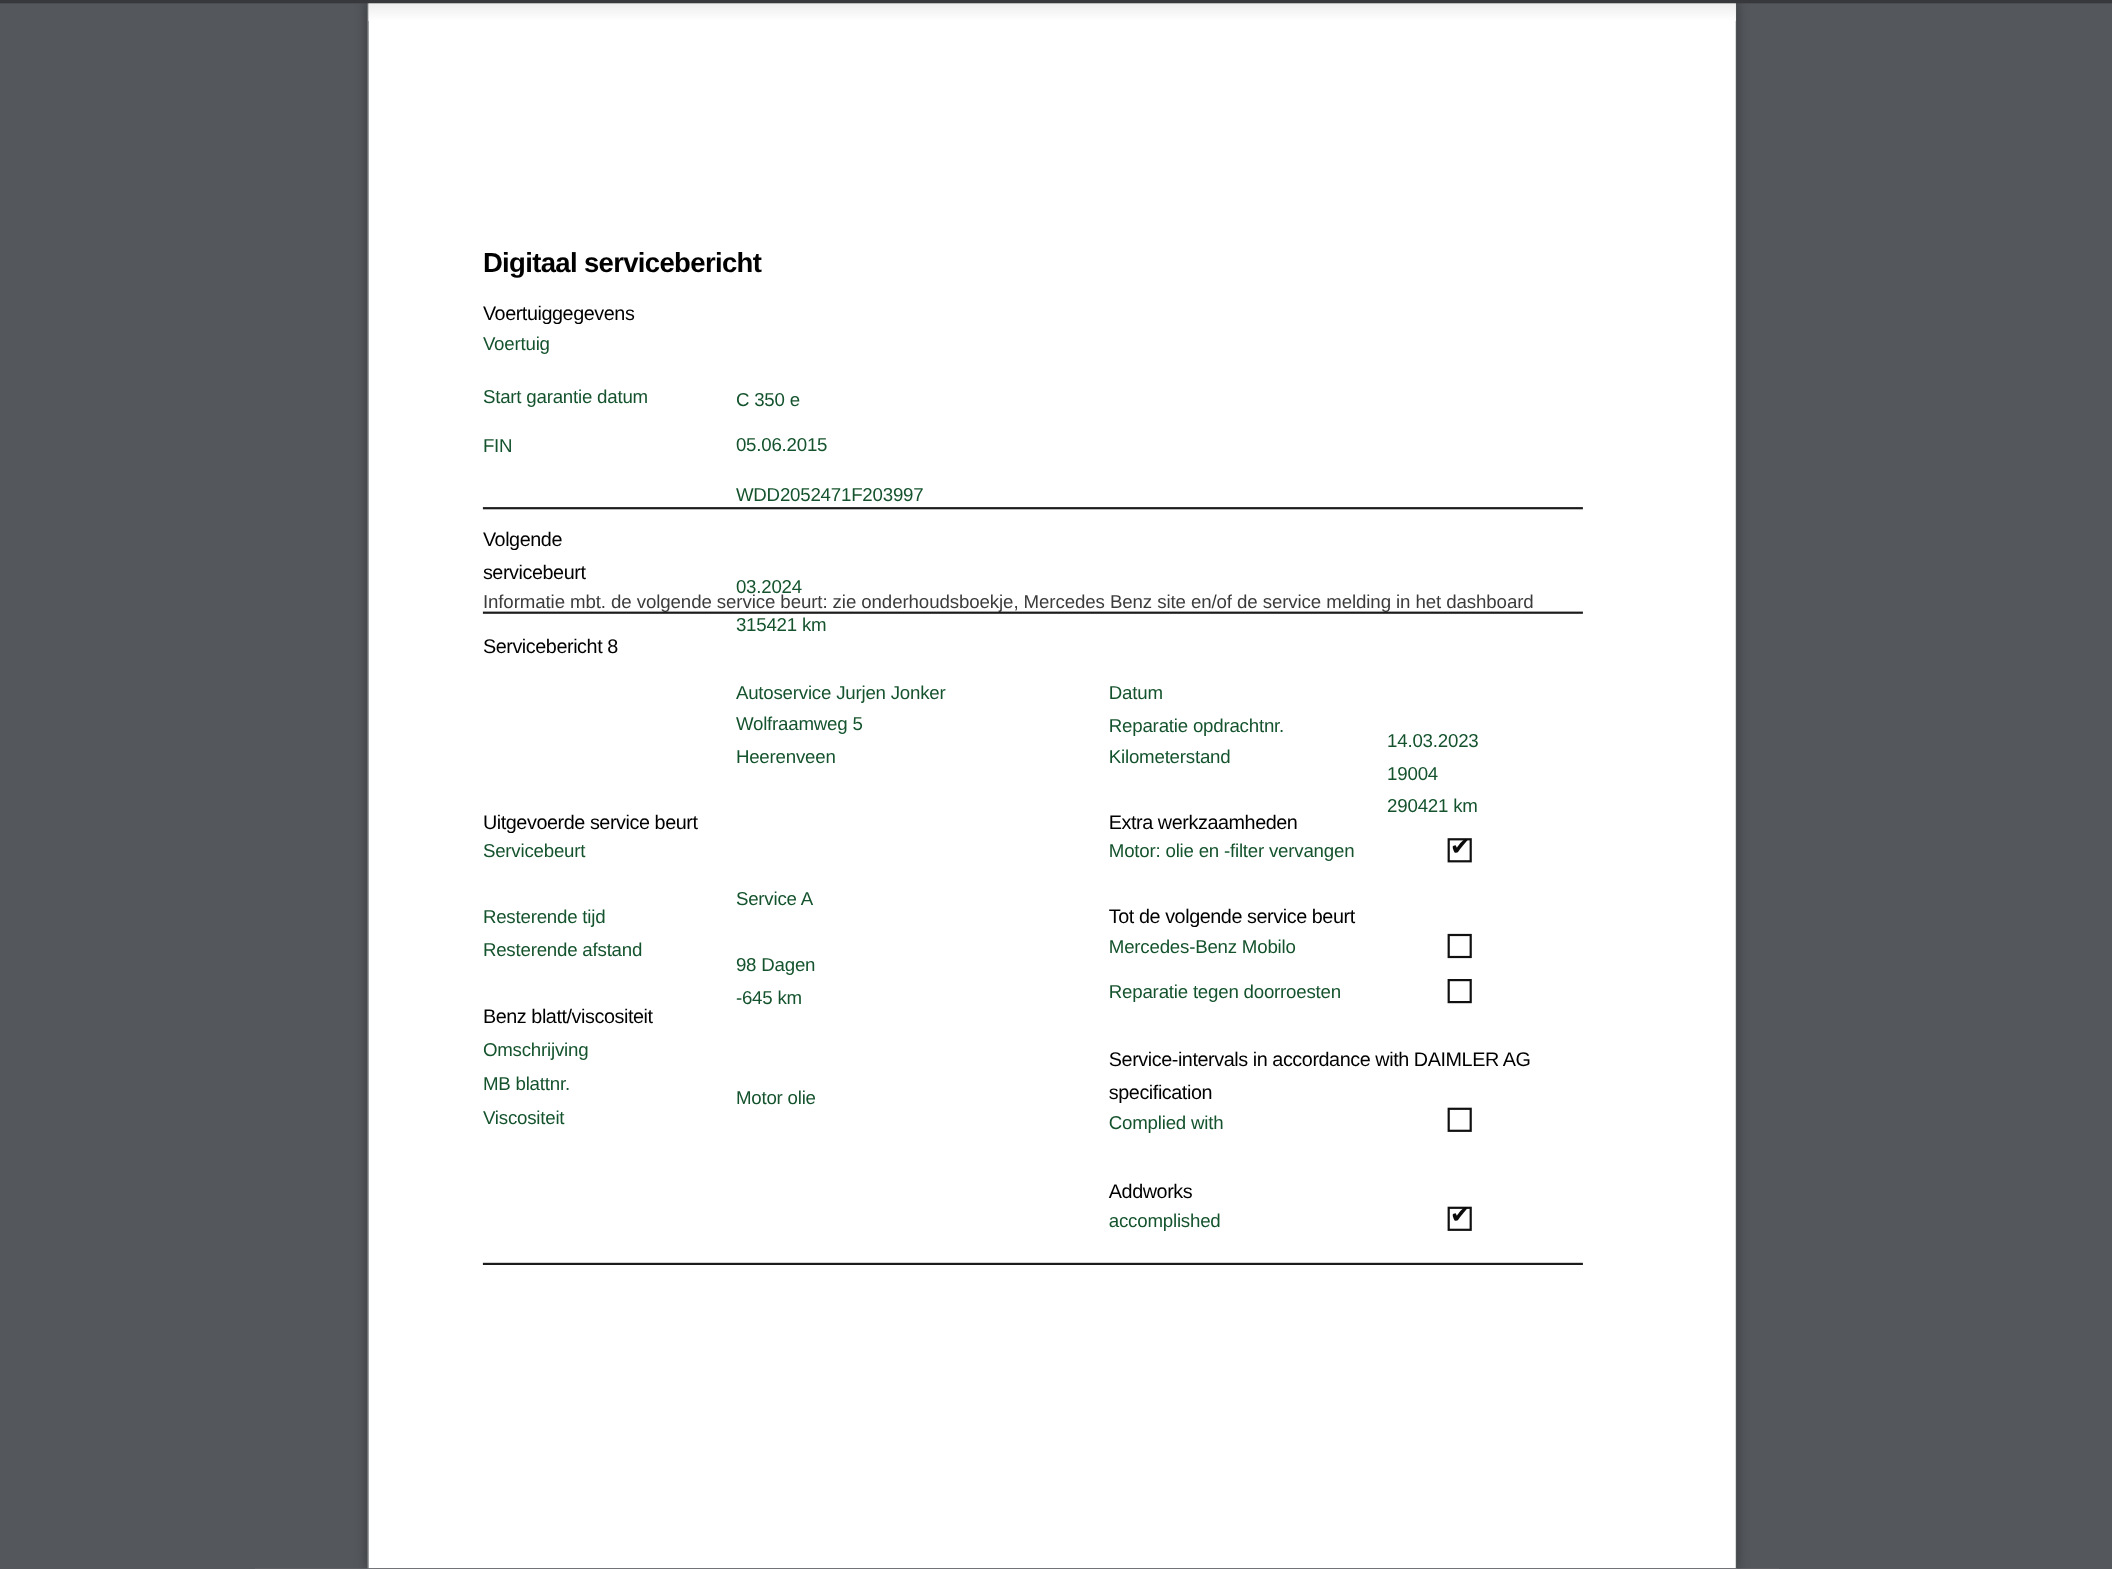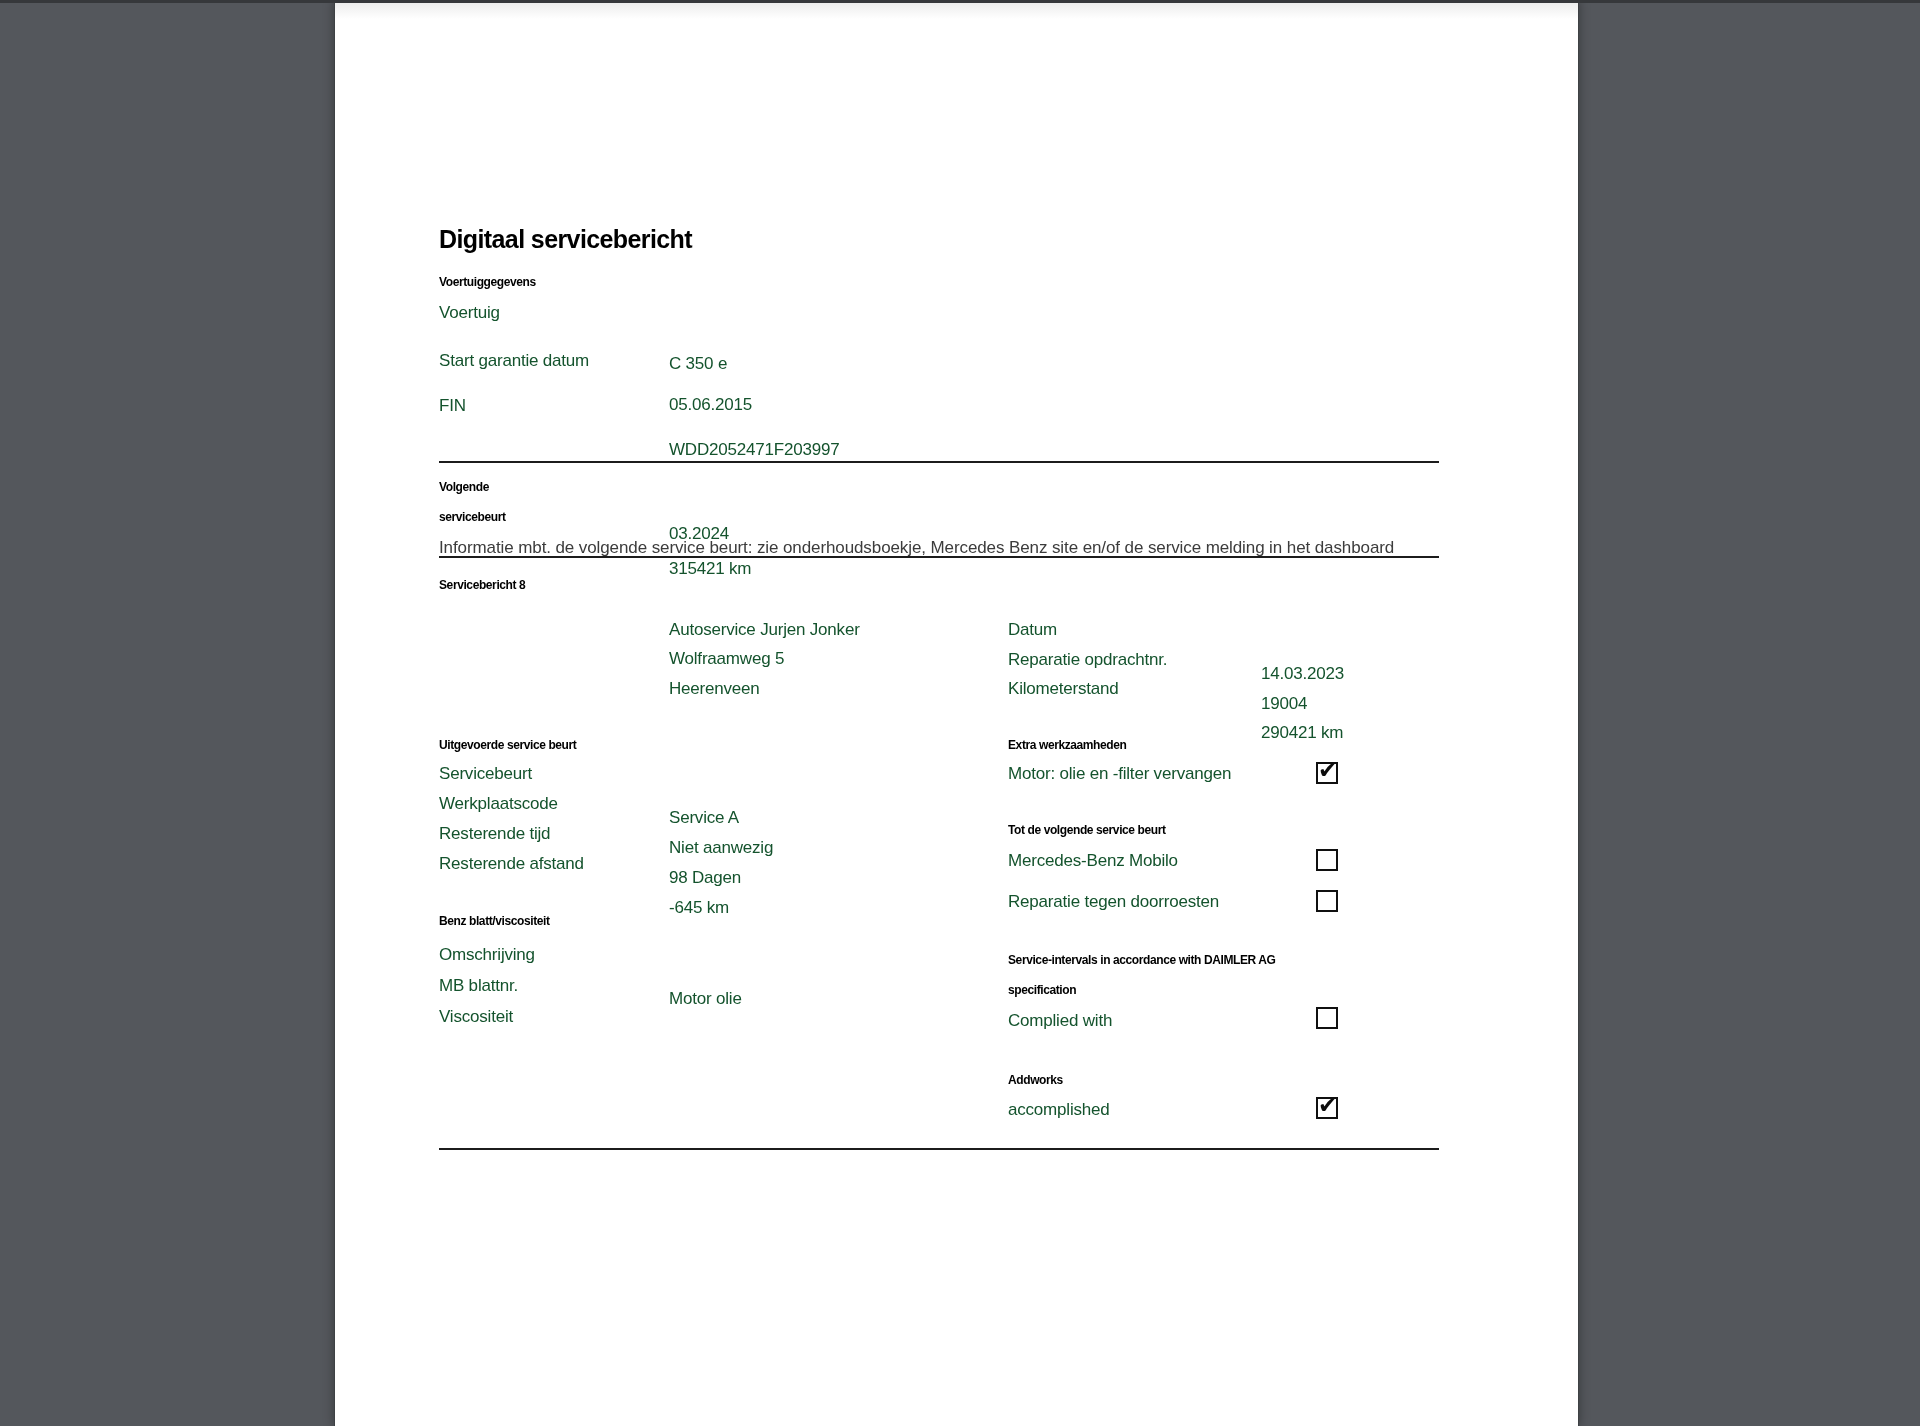--- a/index.html
+++ b/index.html
@@ -7,21 +7,21 @@
          font-family:"Liberation Sans","DejaVu Sans",sans-serif;}
   .top-strip{position:absolute;left:0;top:0;width:1920px;height:3px;background:#36383b;z-index:5;}
   .page{position:absolute;left:334px;top:0;width:1243px;height:1426px;background:#ffffff;
         border-left:1px solid #3e4144;border-right:1px solid #3e4144;
         box-shadow:0 0 10px rgba(0,0,0,.35);}
   .page::before{content:"";position:absolute;left:0;top:3px;width:100%;height:16px;
         background:linear-gradient(#ededed,#ffffff);}
   .content{position:absolute;left:104px;top:0;width:1004px;height:100%;}
   .abs{position:absolute;left:0;}
   .doc-title{font-size:25px;font-weight:700;color:#000;letter-spacing:-0.6px;line-height:1;white-space:nowrap;}
-  .sec-h{font-size:12px;font-weight:700;color:#000;letter-spacing:-0.4px;line-height:1;white-space:nowrap;}
+  .sec-h{font-size:18px;font-weight:400;color:#000;letter-spacing:-0.4px;line-height:1;white-space:nowrap;}
   .lbl,.val,.addr{font-size:17px;color:#14532d;letter-spacing:-0.2px;line-height:1;white-space:nowrap;}
   .val{position:absolute;left:230px;top:0;margin-top:44px;}
   .row{position:absolute;left:0;width:1004px;height:22px;}
   .rcol{left:569px;}
   .rval{position:absolute;left:253px;top:0;}
   .rule{position:absolute;left:0;width:1000px;height:2px;background:#1c1c1c;}
   .note{font-size:17px;color:#3c3c3c;letter-spacing:-0.1px;line-height:1;white-space:nowrap;}
   .checkbox{position:absolute;left:877px;width:22px;height:22px;background:#fff;
             border:2px solid #101010;box-sizing:border-box;}
   .checkbox.checked::after{content:"\2714";position:absolute;top:-7px;left:0px;
@@ -79,24 +79,20 @@
       <div class="row rcol" style="top:680px">
         <span class="lbl">Kilometerstand</span>
         <span class="val rval">290421 km</span>
       </div>
 
       <div class="abs sec-h" style="top:739px">Uitgevoerde service beurt</div>
       <div class="row" style="top:765px">
         <span class="lbl">Servicebeurt</span>
         <span class="val">Service A</span>
       </div>
-      <div class="row" style="top:795px">
-        <span class="lbl">Werkplaatscode</span>
-        <span class="val">Niet aanwezig</span>
-      </div>
       <div class="row" style="top:825px">
         <span class="lbl">Resterende tijd</span>
         <span class="val">98 Dagen</span>
       </div>
       <div class="row" style="top:855px">
         <span class="lbl">Resterende afstand</span>
         <span class="val">-645 km</span>
       </div>
 
       <div class="abs sec-h" style="top:915px">Benz blatt/viscositeit</div>

